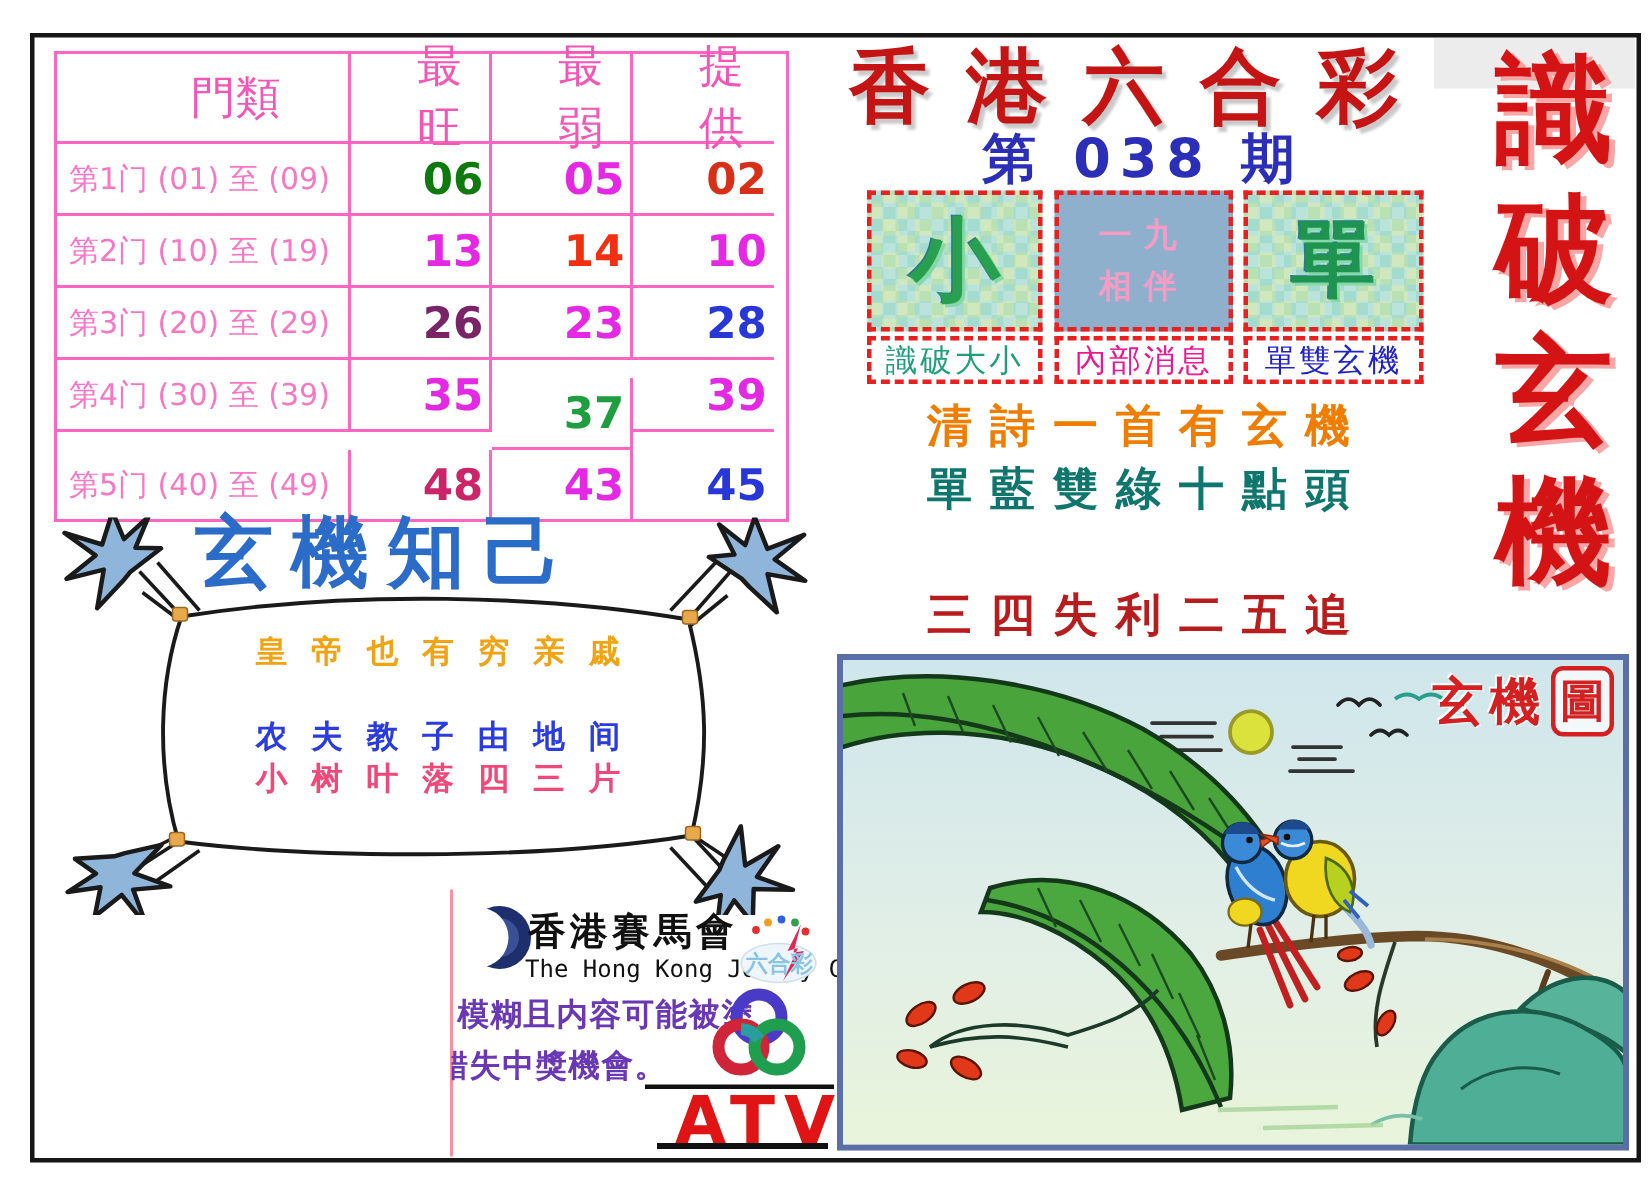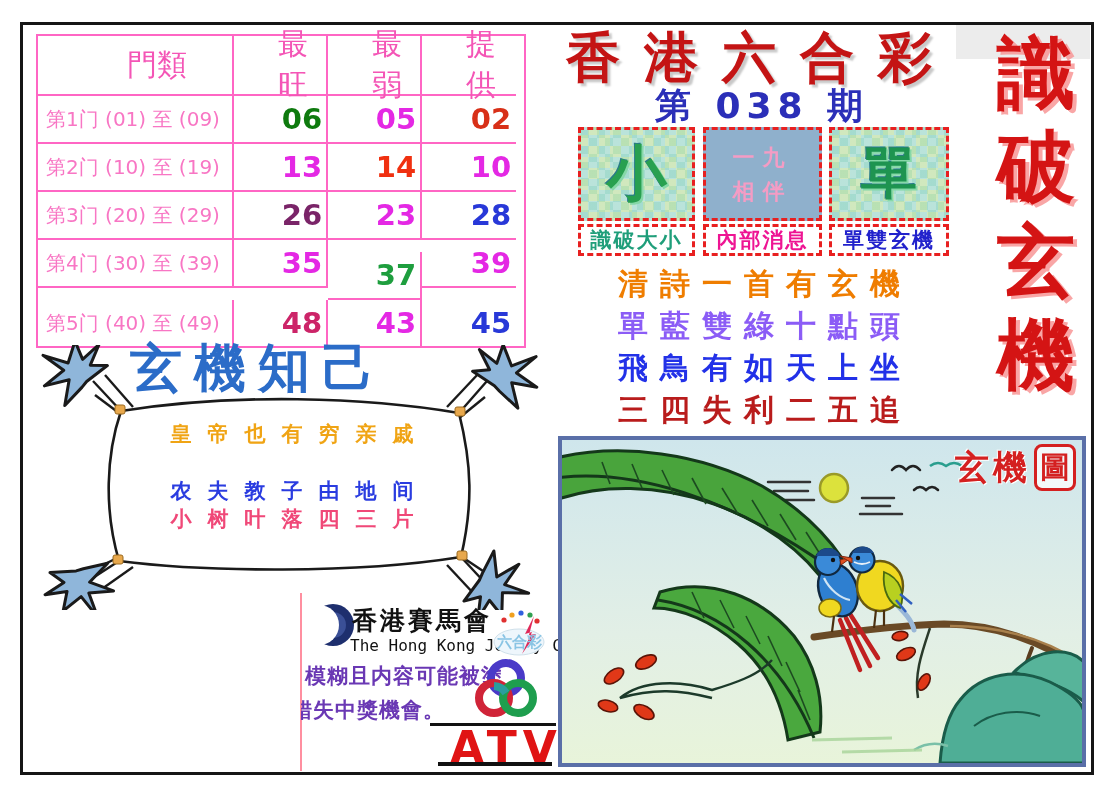--- a/index.html
+++ b/index.html
@@ -34,21 +34,21 @@
   .tip-img{height:88px;border:3px dashed #e82020;display:flex;align-items:center;justify-content:center;flex-direction:column;}
   .mosaic{background:
       repeating-conic-gradient(#d8f0e2 0% 25%, #bfe8d6 25% 50%) 0 0/16px 16px,
       repeating-conic-gradient(rgba(240,240,180,.55) 0% 25%, rgba(190,230,240,.55) 25% 50%) 7px 5px/22px 22px;
       background-blend-mode:multiply;}
   .tip-glyph{font-size:60px;font-weight:bold;color:#28a050;text-shadow:2px 2px 0 #86d8a8,-1px -1px 0 #2a7a8a;}
   .tip-blue{background:#8fb0cc;}
   .tip-line{font-size:22px;font-weight:bold;color:#f49cc4;letter-spacing:8px;line-height:34px;white-space:nowrap;
             font-family:"DejaVu Serif","Liberation Serif",serif;}
   .tip-cap{margin-top:3px;height:26px;border:3px dashed #e82020;display:flex;align-items:center;justify-content:center;
-           font-size:21px;font-weight:bold;letter-spacing:2px;background:#fff;}
+           font-size:21px;font-weight:normal;letter-spacing:2px;background:#fff;}
 
   
   .rpoem{left:578px;width:374px;text-align:center;font-size:30px;font-weight:bold;letter-spacing:12px;
          font-family:"DejaVu Serif","Liberation Serif",serif;white-space:nowrap;}
 
   
   .banner-title{left:130px;top:334px;width:330px;font-size:52px;font-weight:bold;color:#2b6cc8;letter-spacing:12px;
                 font-family:"DejaVu Serif","Liberation Serif",serif;white-space:nowrap;}
   .bline{left:140px;width:320px;text-align:center;font-size:21px;font-weight:bold;letter-spacing:16px;white-space:nowrap;}
 
@@ -136,22 +136,21 @@
     <div class="tip-cap" style="color: rgb(238, 20, 147);">內部消息</div>
   </div>
   <div class="abs tipbox" style="left:829px;width:120px;">
     <div class="tip-img mosaic">
       <span class="tip-glyph" style="font-size:56px;color:#1e9450;">單</span>
     </div>
     <div class="tip-cap" style="color: rgb(34, 34, 204);">單雙玄機</div>
   </div>
 
   <div class="abs rpoem" style="top: 264px; color: rgb(239, 125, 0);">清詩一首有玄機</div>
-  <div class="abs rpoem" style="top: 306px; color: #8b5cf6;">單藍雙綠十點頭</div>
-  <div class="abs rpoem" style="top: 348px; color: rgb(34, 49, 232);">飛鳥有如天上坐</div>
+  <div class="abs rpoem" style="top: 306px; color: #0f766e;">單藍雙綠十點頭</div>
   <div class="abs rpoem" style="top: 390px; color: #b91c1c;">三四失利二五追</div>
 
   <div class="abs banner-title">玄機知己</div>
 
   <svg class="abs" style="left:35px;top:345px;" width="510" height="265" viewBox="0 0 510 265">
     <defs>
       <path id="swallow" d="M0,10 L16,3 L5,0 L14,-12 L1,-5 L-1,-18 L-9,-5 L-24,-14 L-13,-1 L-28,6 L-11,6 L-18,22 L-4,13 Z" fill="#8fb6da" stroke="#1a1a1a" stroke-width="2" stroke-linejoin="round"></path>
     </defs>
 
     <g stroke="#1a1a1a" stroke-width="2.4">

